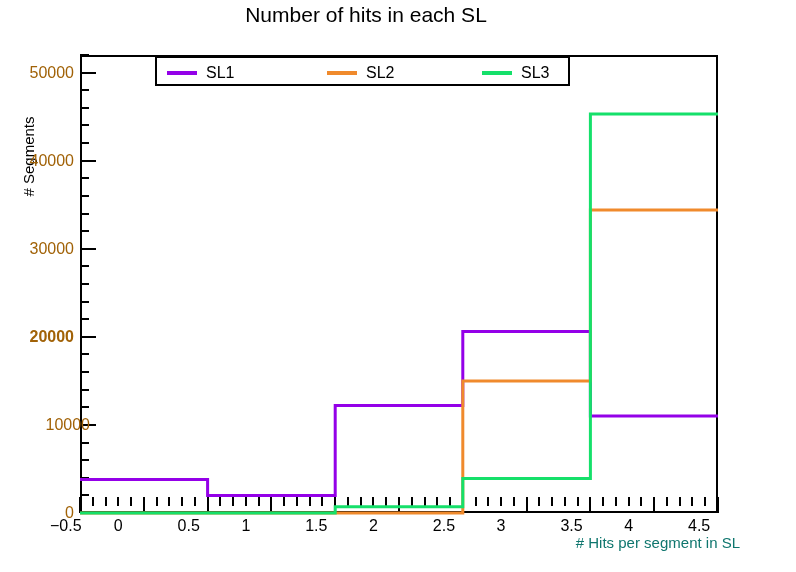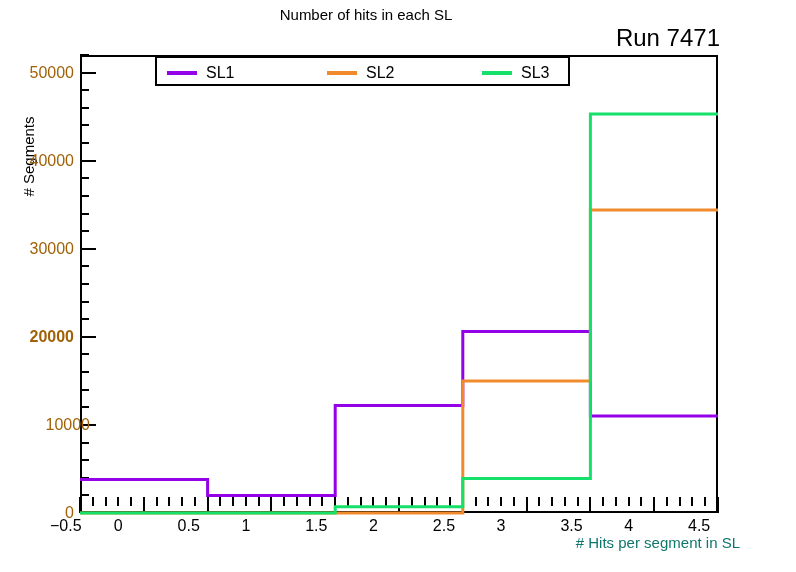--- a/index.html
+++ b/index.html
@@ -3,21 +3,21 @@
 <meta charset="utf-8">
 <style>
   html,body{margin:0;padding:0;background:#ffffff;}
   body{width:796px;height:572px;position:relative;overflow:hidden;
        font-family:"Liberation Sans",sans-serif;color:#000;}
 
   #plot-root{position:absolute;left:0;top:0;width:796px;height:572px;}
 
   .chart-title{
     position:absolute;left:0;top:2px;width:732px;
-    text-align:center;font-size:15px;line-height:26px;color:#000;
+    text-align:center;font-size:21px;line-height:26px;color:#000;
   }
   .run-label{
     position:absolute;right:76px;top:24px;
     font-size:24px;line-height:28px;color:#000;white-space:nowrap;
   }
 
   .ylabel{
     position:absolute;left:-62px;top:148px;width:180px;
     transform:rotate(-90deg);transform-origin:center center;
     text-align:center;font-size:15px;color:#000;
@@ -58,21 +58,20 @@
   .legend-entry{position:absolute;top:6px;height:18px;display:flex;align-items:center;}
   .legend-swatch{width:30px;height:4px;margin-right:9px;}
   .legend-text{font-size:16px;line-height:16px;color:#000;}
 </style>
 </head>
 <body>
 
 <div id="plot-root">
 
   <div class="chart-title">Number of hits in each SL</div>
-  <div class="run-label">Run 7471</div>
 
   <div class="ylabel"># Segments</div>
   <div class="xlabel"># Hits per segment in SL</div>
 
   <div class="frame"></div>
 
   <div id="ticks-layer">
       <div class="tick tick-y major" style="top: 512px;"></div>
       <div class="tick tick-y major" style="top: 423.923px;"></div>
       <div class="tick tick-y major" style="top: 335.846px;"></div>

